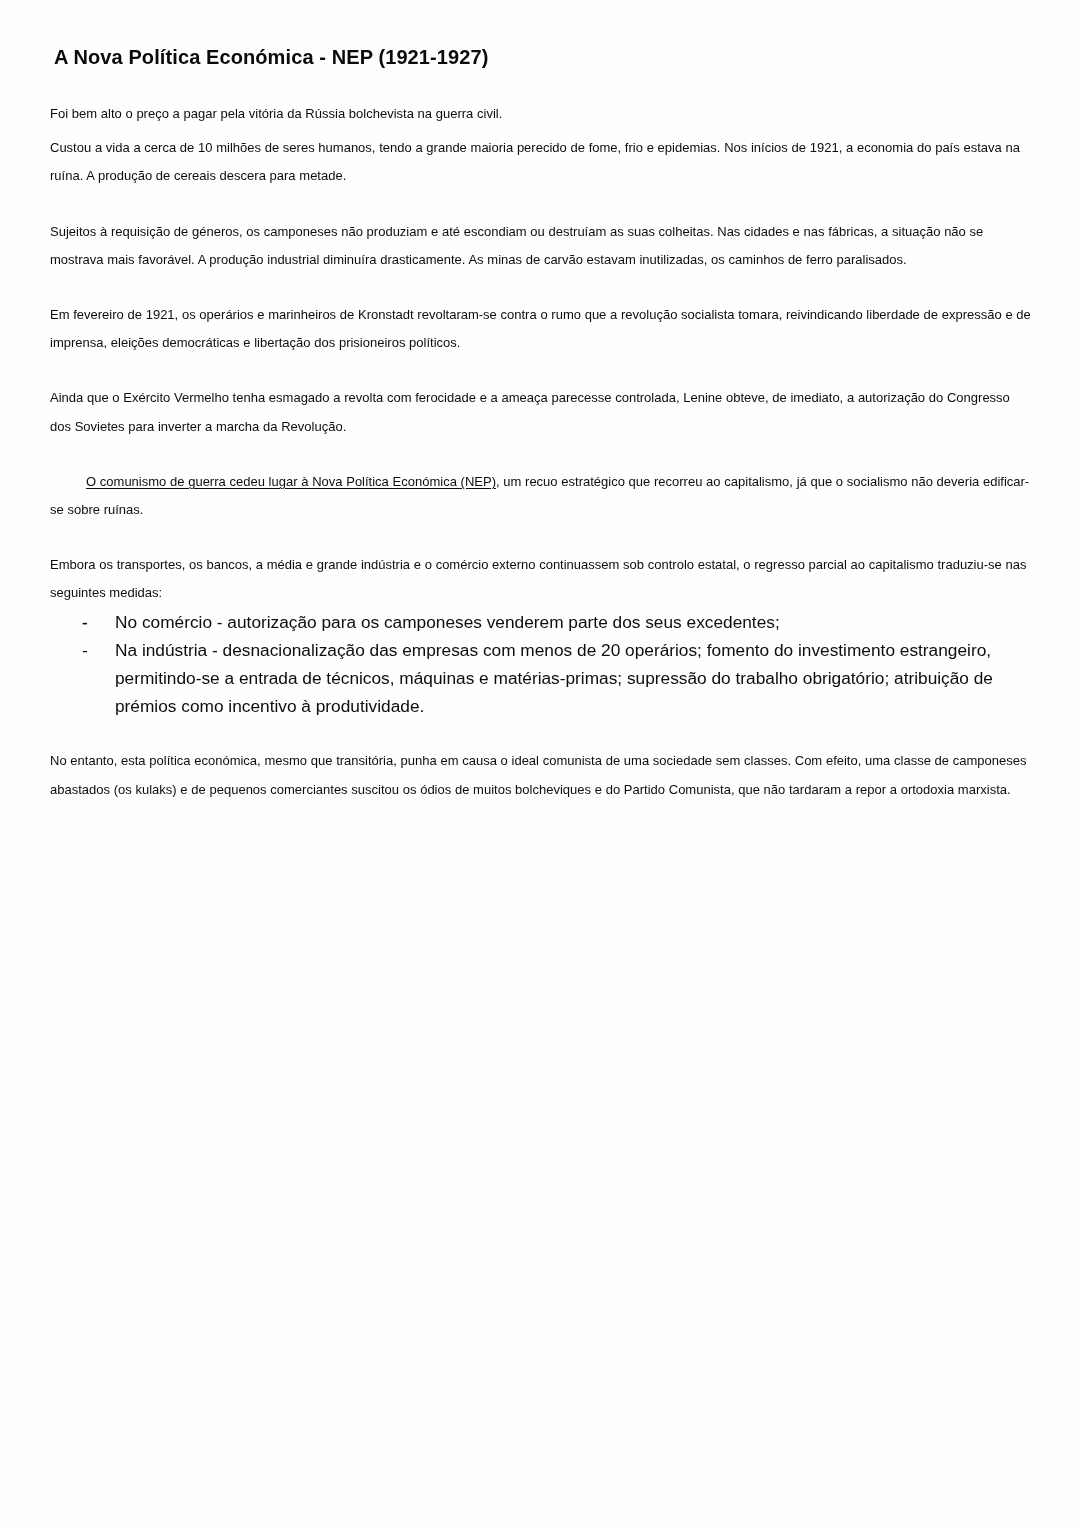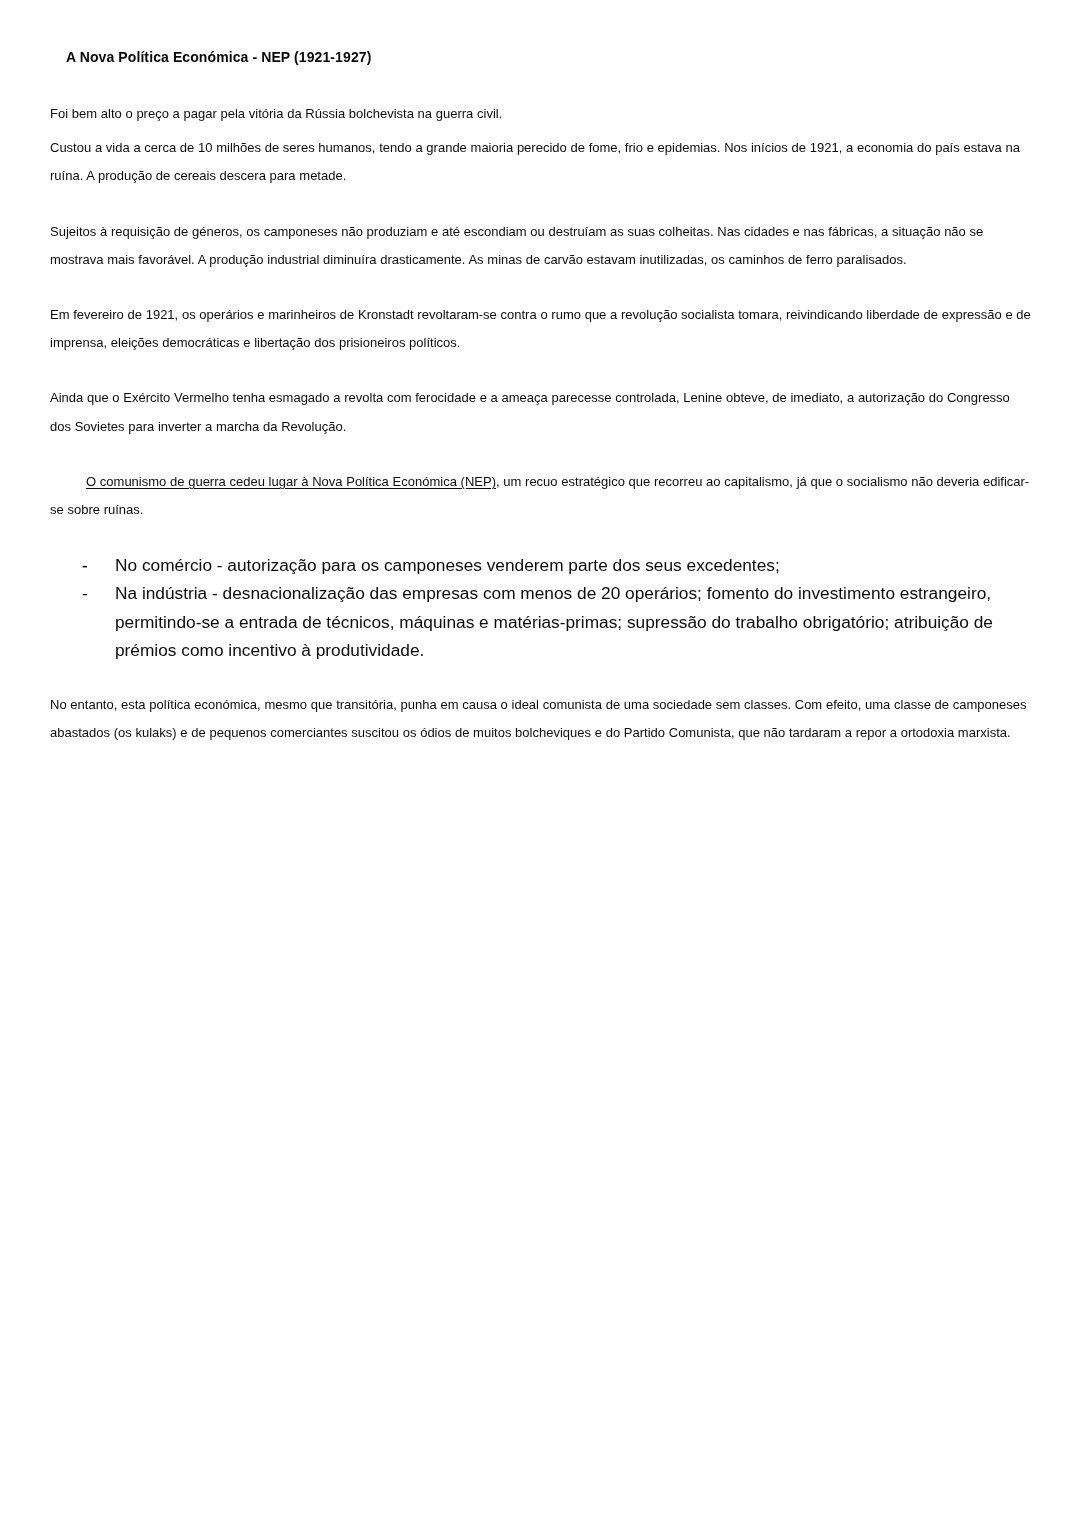--- a/index.html
+++ b/index.html
@@ -20,25 +20,25 @@
     overflow: hidden;
     box-sizing: border-box;
   }
   .content {
     position: absolute;
     left: 50px;
     top: 44px;
     width: 984px;
   }
   .doc-title {
-    font-size: 14px;
+    font-size: 20px;
     font-weight: bold;
     line-height: 26px;
     letter-spacing: 0.1px;
-    margin: 0 0 30px 16px;
+    margin: 0 0 30px 4px;
     color: #0a0a0a;
   }
   .para {
     font-size: 13px;
     line-height: 28.2px;
     margin: 0 0 27px 0;
     color: #0d0d0d;
     text-align: left;
     word-spacing: 0.1px;
   }
@@ -88,20 +88,21 @@
     <p class="para">Custou a vida a cerca de 10 milhões de seres humanos, tendo a grande maioria perecido de fome, frio e epidemias. Nos inícios de 1921, a economia do país estava na ruína. A produção de cereais descera para metade.</p>
 
     <p class="para">Sujeitos à requisição de géneros, os camponeses não produziam e até escondiam ou destruíam as suas colheitas. Nas cidades e nas fábricas, a situação não se mostrava mais favorável. A produção industrial diminuíra drasticamente. As minas de carvão estavam inutilizadas, os caminhos de ferro paralisados.</p>
 
     <p class="para">Em fevereiro de 1921, os operários e marinheiros de Kronstadt revoltaram-se contra o rumo que a revolução socialista tomara, reivindicando liberdade de expressão e de imprensa, eleições democráticas e libertação dos prisioneiros políticos.</p>
 
     <p class="para">Ainda que o Exército Vermelho tenha esmagado a revolta com ferocidade e a ameaça parecesse controlada, Lenine obteve, de imediato, a autorização do Congresso dos Sovietes para inverter a marcha da Revolução.</p>
 
     <p class="para"><span class="underlined">O comunismo de guerra cedeu lugar à Nova Política Económica (NEP)</span><span>, um recuo estratégico que recorreu ao capitalismo, já que o socialismo não deveria edificar-se sobre ruínas.</span></p>
 
+    <p class="para tight">Embora os transportes, os bancos, a média e grande indústria e o comércio externo continuassem sob controlo estatal, o regresso parcial ao capitalismo traduziu-se nas seguintes medidas:</p>
 
     <ul class="list">
       <li class="list-item">
         <span class="list-marker">-</span>
       </li>
       <li class="list-item">
         <span class="list-marker">-</span>
         <span>No comércio - autorização para os camponeses venderem parte dos seus excedentes;</span>
       </li>
       <li class="list-item">

